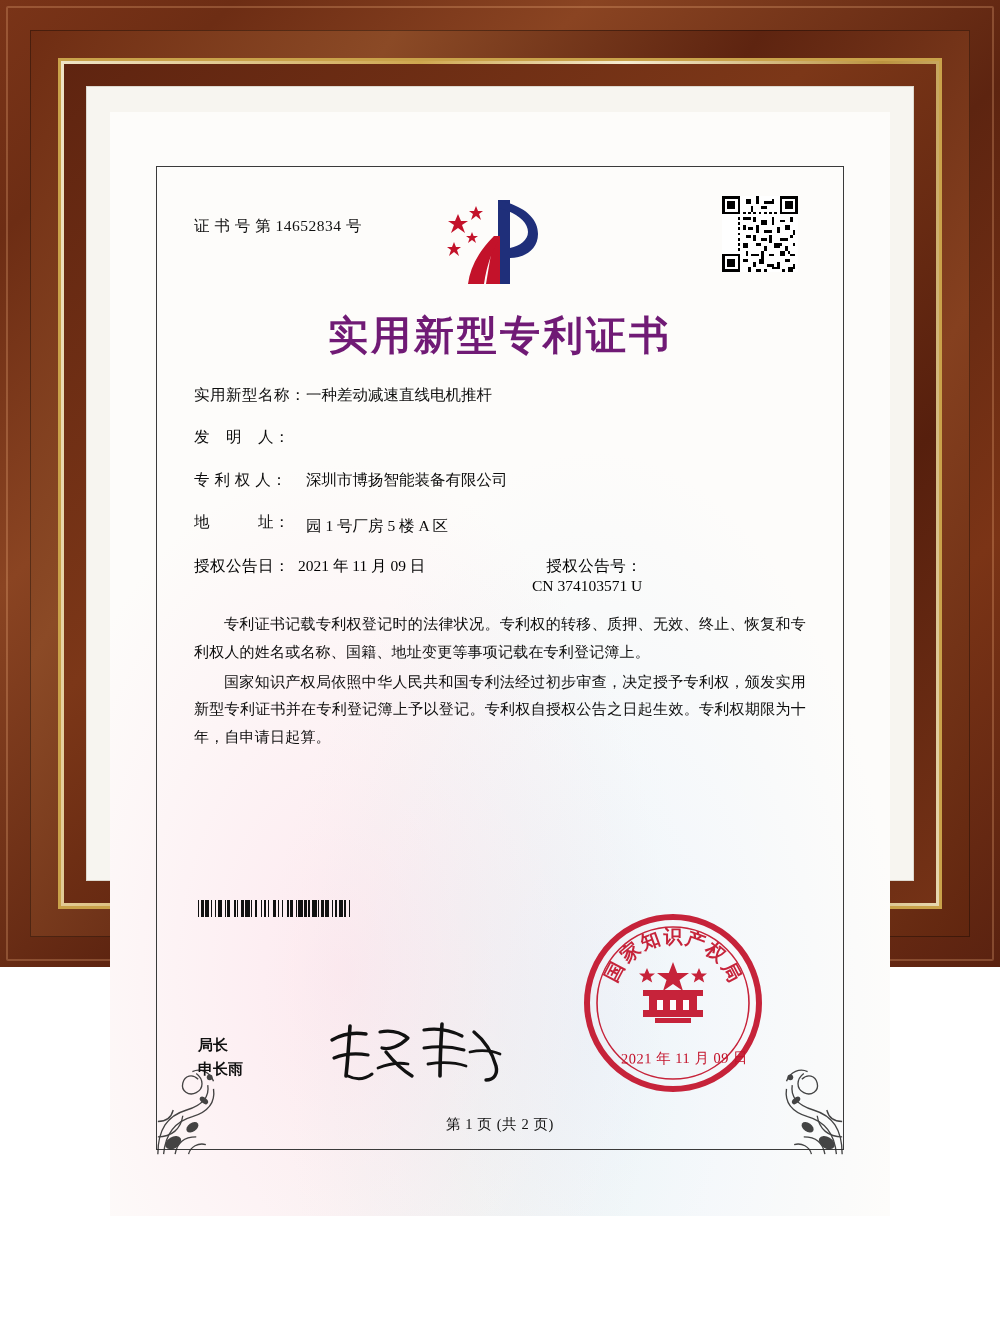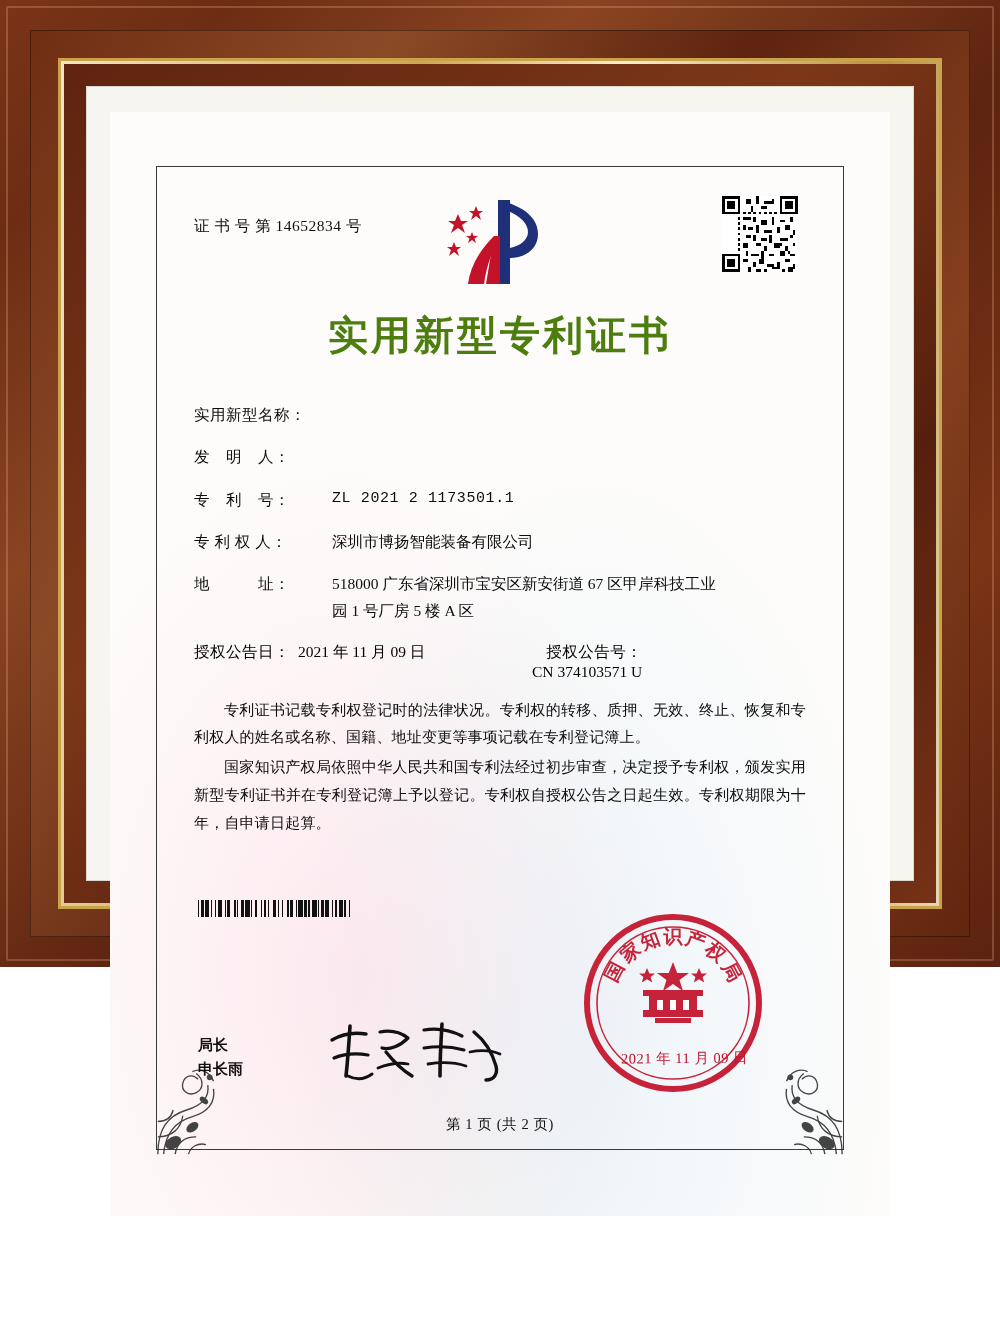--- a/index.html
+++ b/index.html
@@ -100,34 +100,33 @@
     font-family: "Liberation Serif", serif;
   }
   #emblem { position: absolute; left: 50%; top: 4px; transform: translateX(-50%); width: 124px; height: 96px; }
   #qr { position: absolute; right: 8px; top: 6px; width: 76px; height: 76px; }
 
   #main-title {
     text-align: center;
     font-size: 40px;
     font-weight: bold;
     letter-spacing: 3px;
-    color: #4d7c0f;
+    color: #701a75;
     margin-top: 6px;
-    margin-bottom: 40px;
+    margin-bottom: 20px;
     font-family: "Liberation Serif", serif;
   }
 
   .field-row {
     display: flex;
     align-items: flex-start;
     margin-bottom: 19px;
     font-size: 15.5px;
     color: #0d0d0d;
     line-height: 1.5;
-    gap: 26px;
   }
   .field-label {
     width: 112px;
     flex: 0 0 112px;
     letter-spacing: 0.5px;
     white-space: nowrap;
   }
   .field-value { flex: 1; }
   .field-value.mono { font-family: "Liberation Mono", monospace; font-size: 15px; letter-spacing: 0.6px; }
   .sub-line { margin-top: 4px; }
@@ -355,41 +354,37 @@
             <rect x="22" y="18" width="1" height="1"></rect>
               <rect x="25" y="21" width="1" height="1"></rect>
           </g>
         </svg>
       </div>
 
       <div id="main-title">实用新型专利证书</div>
 
       <div class="field-row">
         <div class="field-label">实用新型名称：</div>
+        <div class="field-value">一种差动减速直线电机推杆</div>
       </div>
 
       <div class="field-row">
         <div class="field-label">发　明　人：</div>
       </div>
 
-      <div class="field-row">
-        <div class="field-label">专　利　号：</div>
-        <div class="field-value mono">ZL 2021 2 1173501.1</div>
-      </div>
 
 
       <div class="field-row">
         <div class="field-label">专 利 权 人：</div>
         <div class="field-value">深圳市博扬智能装备有限公司</div>
       </div>
 
       <div class="field-row">
         <div class="field-label">地　　　址：</div>
         <div class="field-value">
-          <div>518000 广东省深圳市宝安区新安街道 67 区甲岸科技工业</div>
           <div class="sub-line">园 1 号厂房 5 楼 A 区</div>
         </div>
       </div>
 
       <div id="row-grant">
         <div class="left">
           <span class="lbl">授权公告日：</span>
           <span class="val">2021 年 11 月 09 日</span>
         </div>
         <div class="right">

